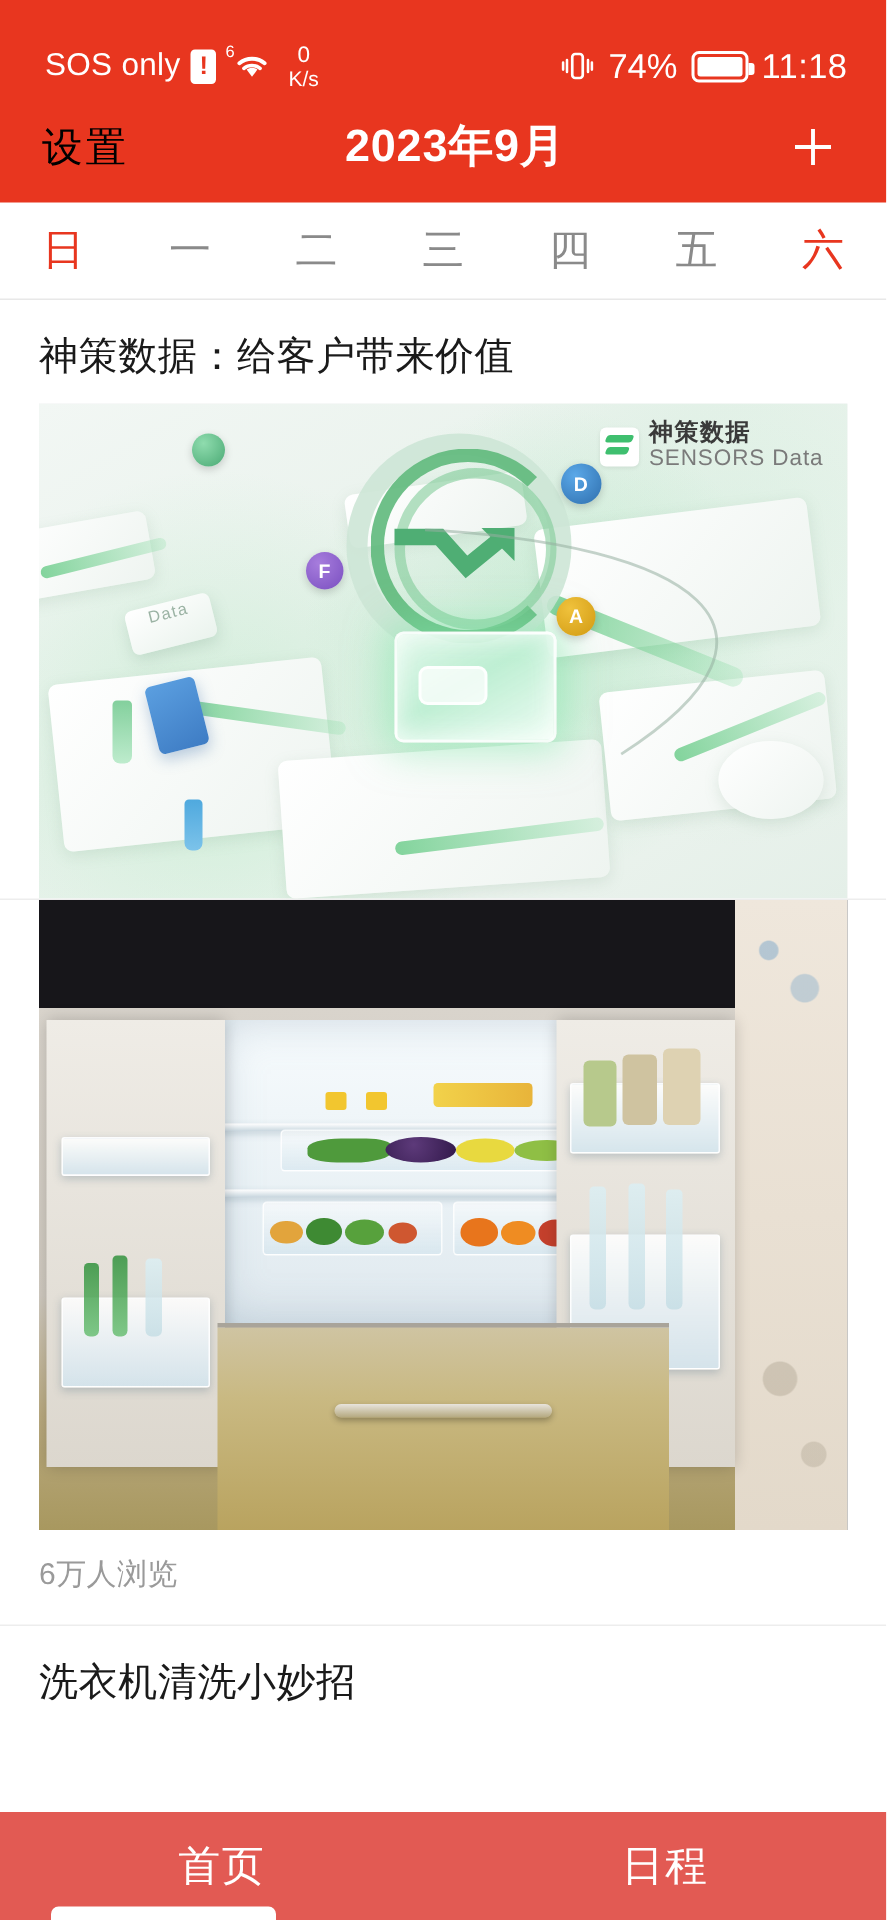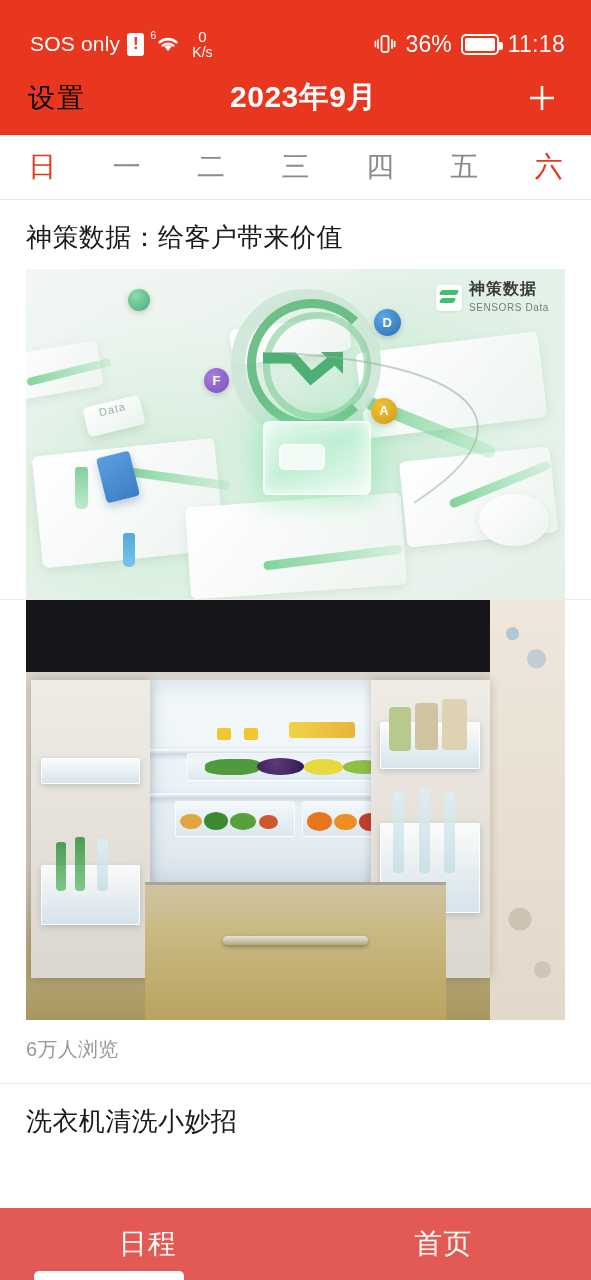--- a/index.html
+++ b/index.html
@@ -223,21 +223,21 @@
   }
   .brandmark i {
     position:absolute; left:4px; width:18px; height:5px;
     background:#3FBF6F; border-radius:2px;
     display:block;
   }
   .brandmark i:nth-child(1){ top:5px; transform:skewX(-22deg); }
   .brandmark i:nth-child(2){ top:13px; transform:skewX(-22deg); width:15px; }
   .brandtext { line-height:1.05; }
   .brandtext .cn { font-size:16px; color:#3a3a3a; font-weight:bold; letter-spacing:1px; }
-  .brandtext .en { font-size:10px; color:#7a7a7a; letter-spacing:.6px;margin-top:36px; }
+  .brandtext .en { font-size:15px; color:#7a7a7a; letter-spacing:.6px;margin-top:36px; }
 
   
   .fridge-img { position:absolute; inset:0; background:#2b2a28; overflow:hidden; }
   .fr-wall {
     position:absolute; right:0; top:0; width:14%; height:100%;
     background:linear-gradient(180deg,#efe7dc,#e3d9ca);
   }
   .fr-wall::before{
     content:""; position:absolute; inset:0;
     background:
@@ -348,21 +348,21 @@
         <span class="u">K/s</span>
       </span>
     </div>
     <div class="sb-right">
       <span class="vib-ico">
         <svg width="24" height="24" viewBox="0 0 24 24">
           <rect x="8.5" y="4" width="7" height="16" rx="2" stroke="#fff" stroke-width="1.8" fill="none"></rect>
           <path d="M5 8 L5 16 M2.4 9.6 L2.4 14.4 M19 8 L19 16 M21.6 9.6 L21.6 14.4" stroke="#fff" stroke-width="1.7" stroke-linecap="round"></path>
         </svg>
       </span>
-      <span class="pct">36%</span>
+      <span class="pct">74%</span>
       <span class="batt">
         <span class="batt-fill"></span>
       </span>
       <span class="clock">11:18</span>
     </div>
   </div>
 
   <div class="appbar">
     <span class="settings-btn">设置</span>
     <span class="month-title">2023年9月</span>
@@ -509,18 +509,18 @@
       </div>
       <div class="card-views">6万人浏览</div>
     </div>
 
     <div class="card">
       <div class="card-title">洗衣机清洗小妙招</div>
     </div>
   </div>
 
   <div class="bottomnav">
+    <span class="nav-item">首页</span>
     <span class="nav-item">日程</span>
-    <span class="nav-item">首页</span>
     <span class="home-indicator"></span>
   </div>
 
 </div>
 
 </body></html>

